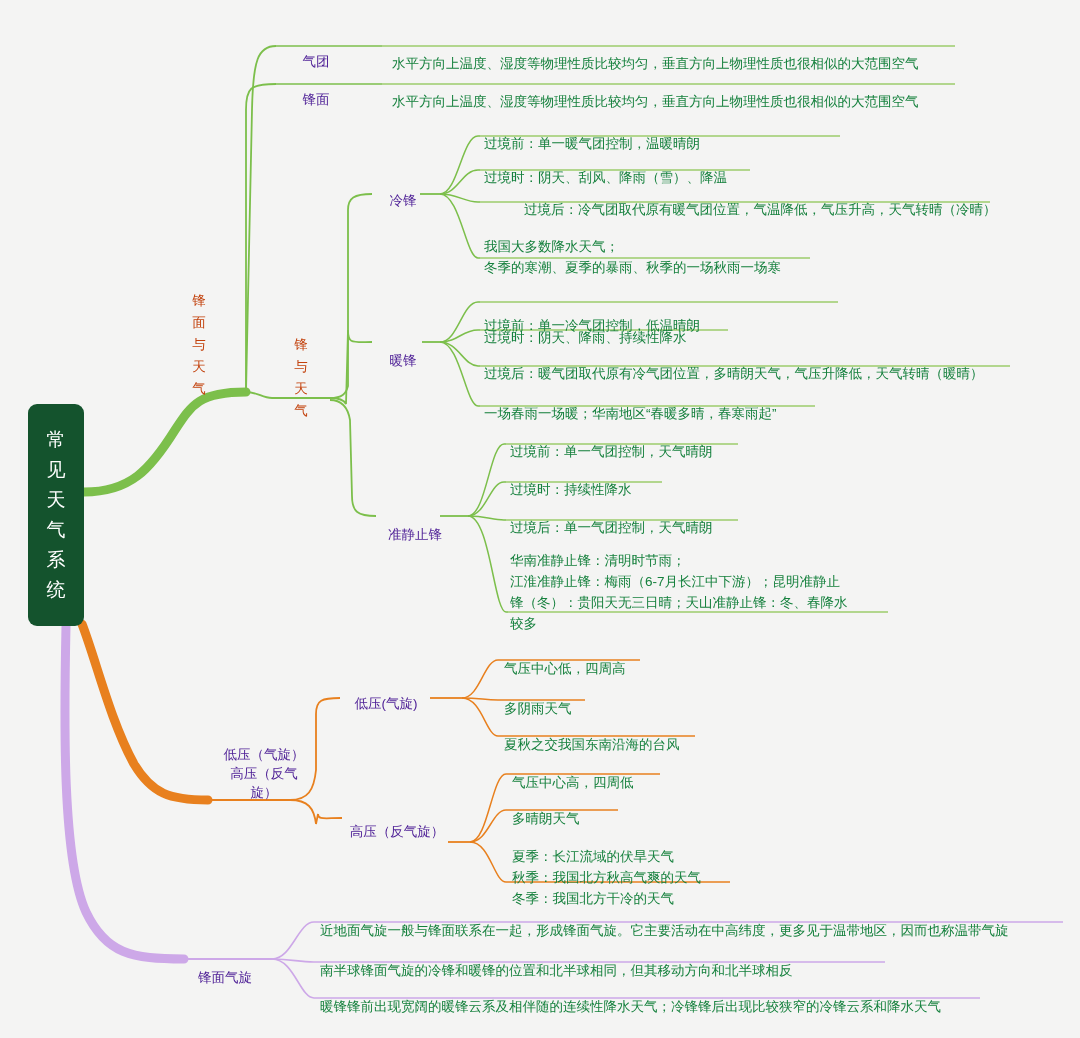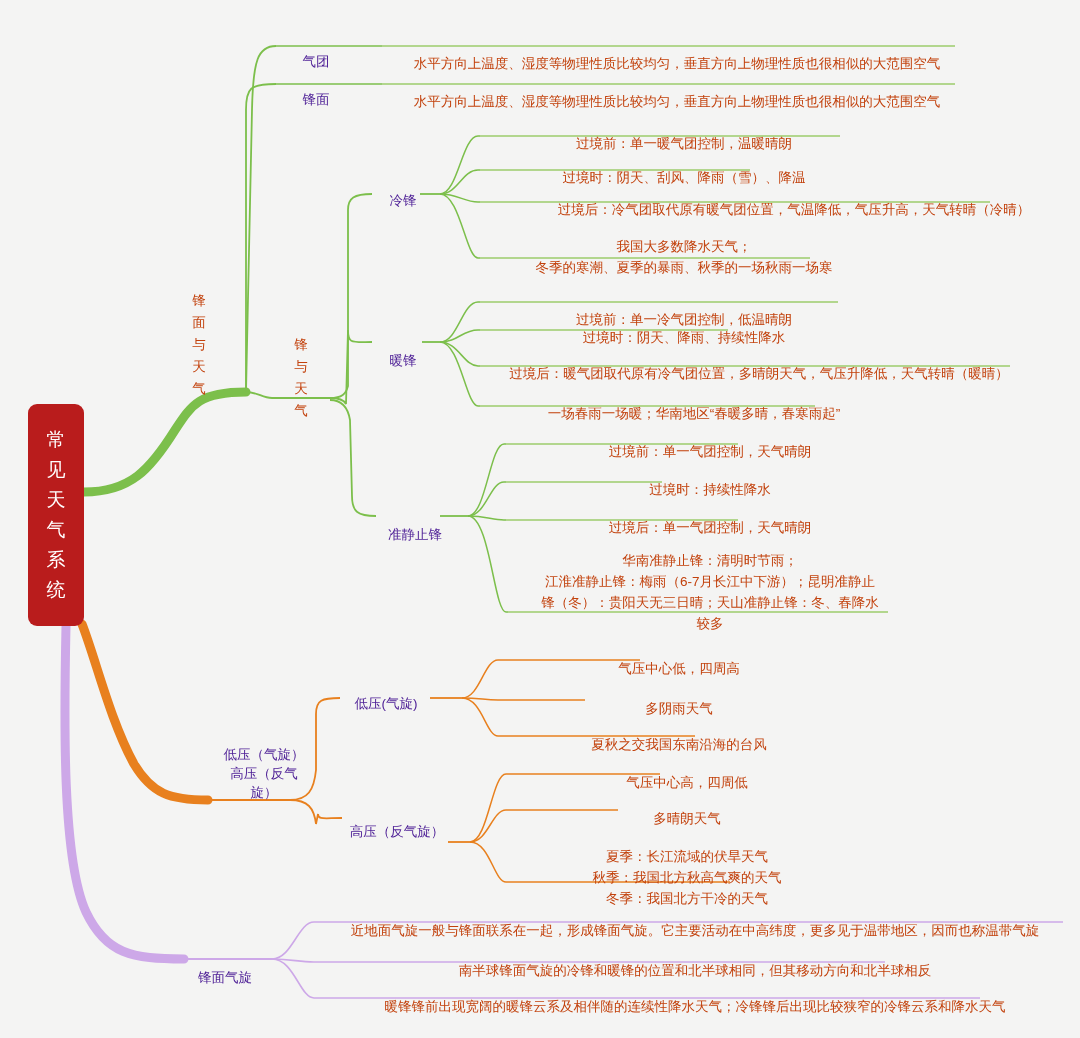--- a/index.html
+++ b/index.html
@@ -31,21 +31,21 @@
     box-sizing: border-box;
     color: #4a4a4a;
     white-space: pre-line;
   }
   
   .root {
     left: 28px;
     top: 404px;
     width: 56px;
     height: 222px;
-    background: #b91c1c;
+    background: #14532d;
     border-radius: 9px;
     color: #ffffff;
     font-size: 19px;
     line-height: 30px;
     letter-spacing: 0px;
     display: flex;
     align-items: center;
     justify-content: center;
     text-align: center;
     writing-mode: initial;
@@ -69,22 +69,22 @@
   .mid {
     font-size: 13.5px;
     line-height: 19px;
     color: #4c1d95;
     text-align: center;
   }
   
   .leaf {
     font-size: 13.5px;
     line-height: 21px;
-    color: #c2410c;
-    text-align: center;
+    color: #15803d;
+    text-align: left;
   }
 </style>
 </head>
 <body>
 
 <div id="mindmap">
 
   <svg id="edges" viewBox="0 0 1080 1038">
 
     <path d="M84,492 C130,492 150,470 175,430 C192,404 200,392 246,392" fill="none" stroke="#7cbf4b" stroke-width="9" stroke-linecap="round"></path>
@@ -214,21 +214,21 @@
     <span>过境后：冷气团取代原有暖气团位置，气温降低，气压升高，天气转晴（冷晴）</span>
   </div>
   <div class="node leaf" style="left:484px; top:215px; width:400px;">
     <span>我国大多数降水天气；
 冬季的寒潮、夏季的暴雨、秋季的一场秋雨一场寒</span>
   </div>
 
   <div class="node mid" style="left:383px; top:332px; width:40px;">
     <span>暖锋</span>
   </div>
-  <div class="node leaf" style="left:484px; top:288px; width:400px;">
+  <div class="node leaf" style="left:484px; top:294px; width:400px;">
     <span>过境前：单一冷气团控制，低温晴朗</span>
   </div>
   <div class="node leaf" style="left:484px; top:306px; width:400px;">
     <span>过境时：阴天、降雨、持续性降水</span>
   </div>
   <div class="node leaf" style="left:484px; top:342px; width:550px;">
     <span>过境后：暖气团取代原有冷气团位置，多晴朗天气，气压升降低，天气转晴（暖晴）</span>
   </div>
   <div class="node leaf" style="left:484px; top:382px; width:420px;">
     <span>一场春雨一场暖；华南地区“春暖多晴，春寒雨起”</span>

